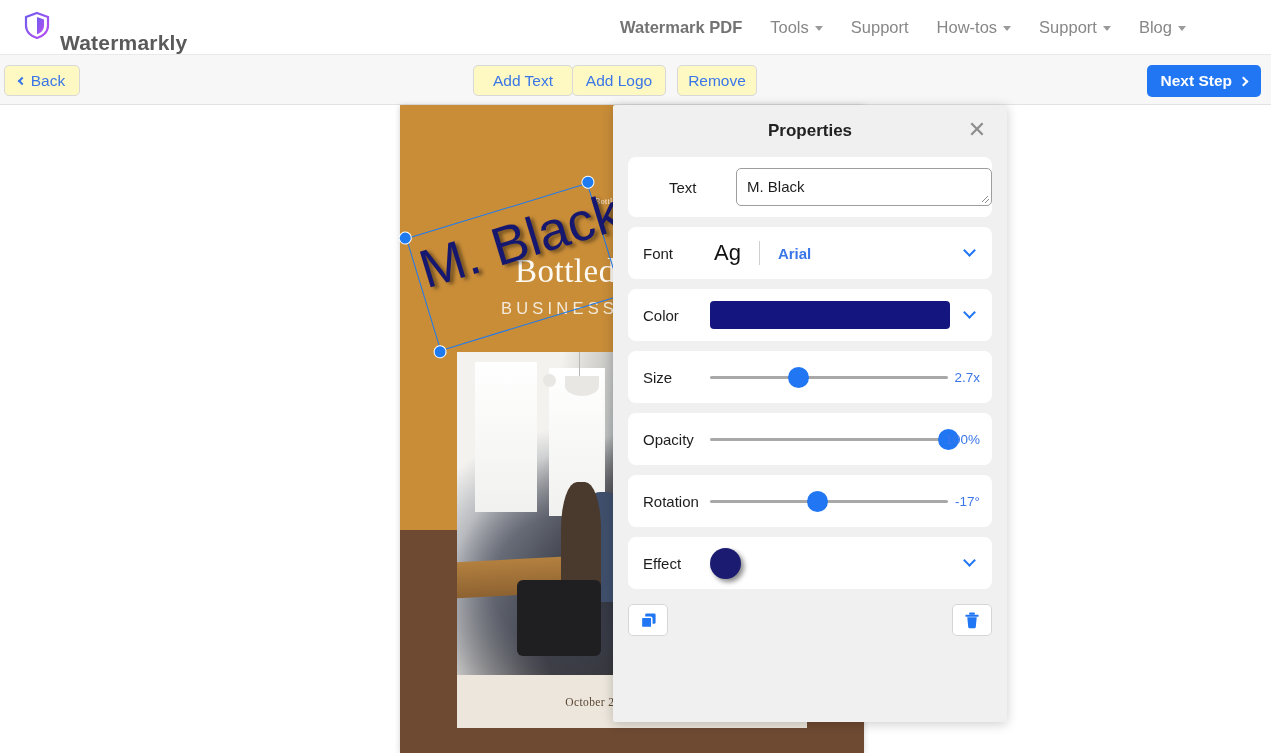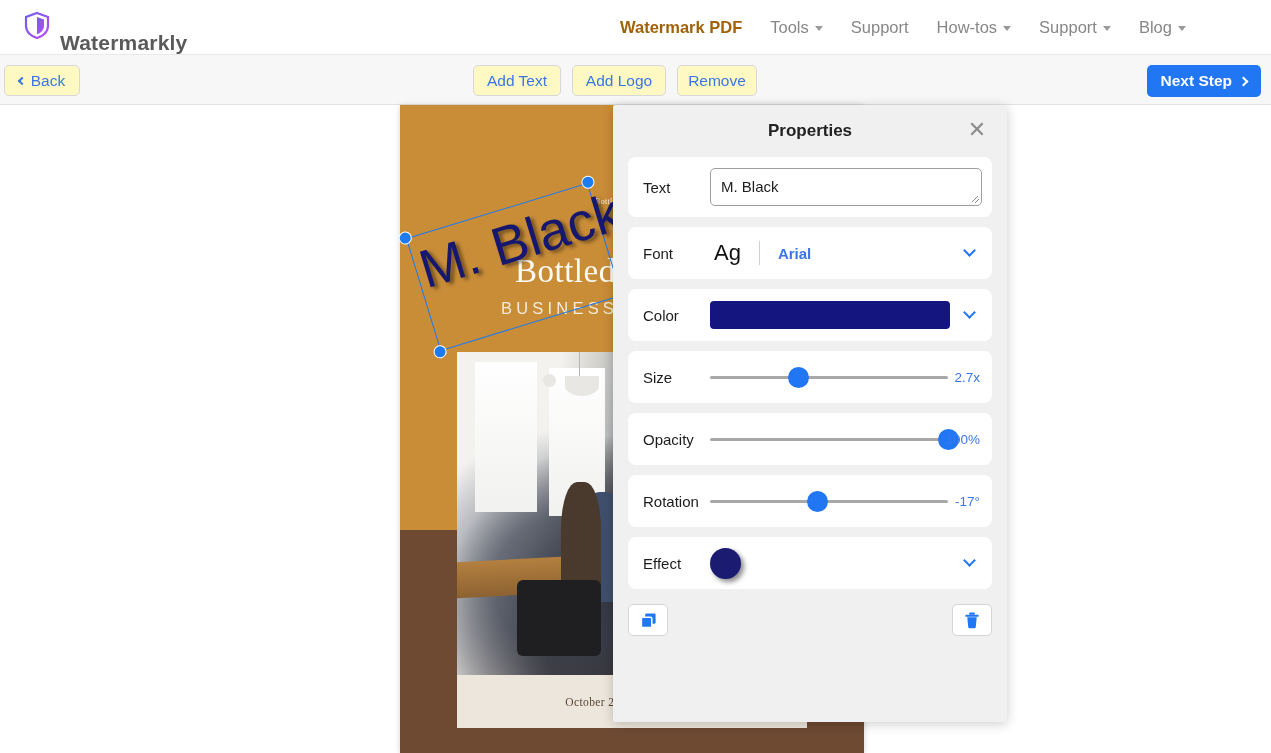--- a/index.html
+++ b/index.html
@@ -23,21 +23,21 @@
     font-size: 21px; font-weight: bold; color: #5a5a5a; letter-spacing: .2px; margin-top: 32px;
   }
   .navlinks {
     position: absolute; left: 620px; top: 0; height: 55px;
     display: flex; align-items: center; gap: 28px;
   }
   .navlink {
     font-size: 16.5px; color: #878787; cursor: pointer;
     display: flex; align-items: center; gap: 6px; white-space: nowrap;
   }
-  .navlink.active { color: #a16207; font-weight: bold; }
+  .navlink.active { color: #737373; font-weight: bold; }
   .caret {
     width: 0; height: 0; border-left: 4.5px solid transparent;
     border-right: 4.5px solid transparent; border-top: 5.5px solid #9a9a9a;
     margin-top: 2px;
   }
 
   
   .toolbar {
     position: absolute; top: 55px; left: 0;
     width: 1271px; height: 50px;
@@ -45,21 +45,21 @@
     border-bottom: 1px solid #e2e2e2;
   }
   .btn-outline {
     position: absolute;
     background: #fef9c3; border: 1px solid #d8d8d8; border-radius: 5px;
     color: #3b76e8; font-size: 15.5px; cursor: pointer;
     display: flex; align-items: center; justify-content: center;
     height: 31px;
   }
   .btn-back { left: 4px; top: 65px; width: 76px; gap: 5px; }
-  .btn-addtext { left: 473px; top: 65px; width: 88px; }
+  .btn-addtext { left: 473px; top: 65px; width: 100px; }
   .btn-addlogo { left: 572px; top: 65px; width: 94px; }
   .btn-remove  { left: 677px; top: 65px; width: 80px; }
   .chev-left {
     display: inline-block; width: 6px; height: 6px;
     border-left: 2px solid #3b76e8; border-bottom: 2px solid #3b76e8;
     transform: rotate(45deg); margin-right: 1px;
   }
   .btn-next {
     position: absolute; right: 10px; top: 65px;
     height: 32px; padding: 13px 14px;
@@ -196,21 +196,21 @@
     position: relative; margin: 0 15px 10px 15px;
     background: #fff; border-radius: 8px;
     display: flex; align-items: center;
     min-height: 52px;
   }
   .row-label {
     width: 82px; flex: 0 0 82px;
     padding-left: 15px;
     font-size: 15px; color: #1d1d1d;
   }
-  .row.text-row { min-height: 60px; align-items: center; }
+  .row.text-row { min-height: 60px; align-items: center; padding-left: 26px; }
   .ta {
     width: 272px; height: 38px;
     border: 1px solid #9e9e9e; border-radius: 5px;
     font-family: "Liberation Sans", sans-serif;
     font-size: 15px; color: #1d1d1d;
     padding: 9px 10px; resize: none; outline: none;
     background:
       linear-gradient(135deg, transparent 0 calc(100% - 9px), #8d8d8d calc(100% - 9px) calc(100% - 8px), transparent 0) bottom right / 9px 9px no-repeat,
       linear-gradient(135deg, transparent 0 calc(100% - 6px), #8d8d8d calc(100% - 6px) calc(100% - 5px), transparent 0) bottom right / 6px 6px no-repeat,
       #fff;

